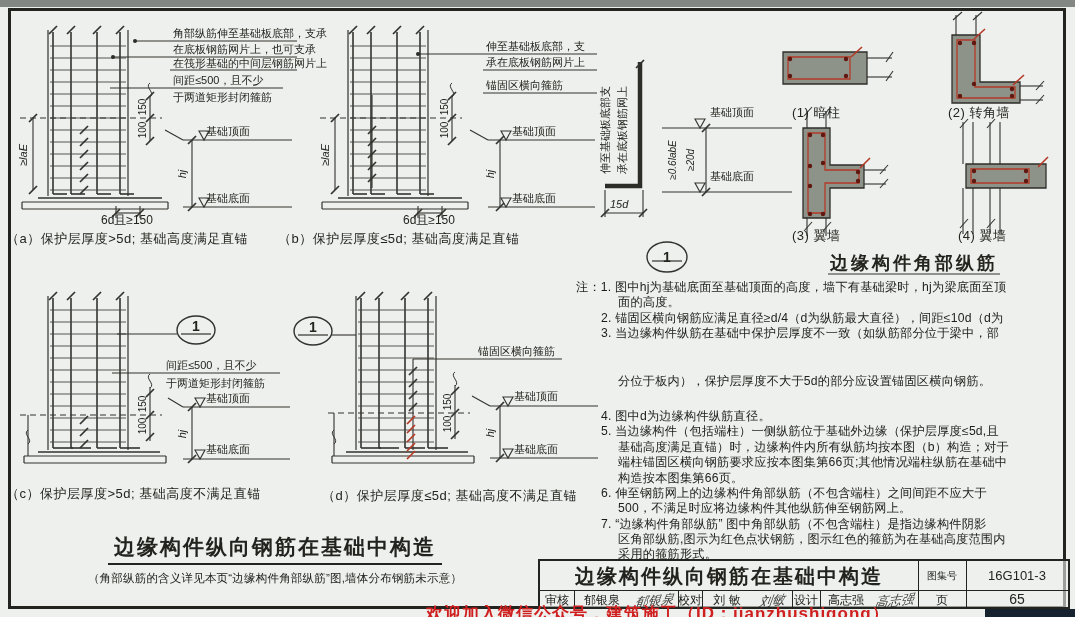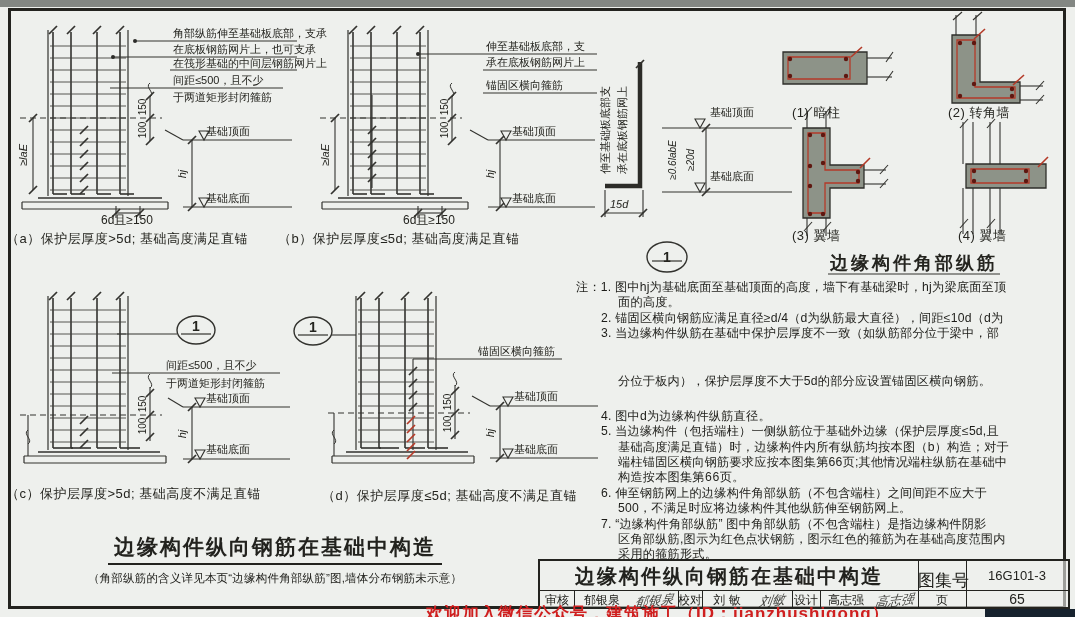--- a/index.html
+++ b/index.html
@@ -23,21 +23,21 @@
   .footer-block{position:absolute;left:28px;top:533px;width:494px;text-align:center;}
   .footer-title{font-size:21px;font-weight:bold;letter-spacing:2px;display:inline-block;
                 border-bottom:2px solid #23231f;padding:0 6px 2px 6px;}
   .footer-sub{font-size:11.5px;margin-top:6px;letter-spacing:.2px;}
   .tb{position:absolute;left:538px;top:559px;width:528px;height:46px;border:2px solid #23231f;
       background:rgba(238,240,237,.6);}
   .tb .v{position:absolute;top:0;width:0;border-left:1.5px solid #23231f;}
   .tb .h1{position:absolute;left:0;top:29px;width:100%;border-top:1.5px solid #23231f;}
   .tb .cell{position:absolute;text-align:center;overflow:visible;white-space:nowrap;}
   .tb-title{left:0;width:378px;top:2px;font-size:20px;font-weight:bold;letter-spacing:2px;}
-  .tb-small{font-size:17px;top:8px;}
+  .tb-small{font-size:10px;top:8px;}
   .tb-r2{top:31px;font-size:12px;}
   .sig{font-family:"DejaVu Serif",serif;font-style:italic;font-size:13px;
        transform:rotate(-6deg) skewX(-14deg);display:inline-block;opacity:.85;}
   .wm{position:absolute;left:856px;top:541px;width:210px;height:54px;z-index:6;pointer-events:none;}
   .wm-text{position:absolute;left:62px;top:8px;font-size:25px;font-weight:bold;color:#ffffff;
            letter-spacing:2px;text-shadow:0 0 2px #9a9a96,0 0 1px #9a9a96;}
   .banner{position:absolute;left:426px;top:605px;width:558px;height:12px;overflow:hidden;z-index:4;}
   .banner span{font-size:17px;font-weight:bold;color:#cf1f1f;letter-spacing:1px;line-height:17px;
                display:inline-block;white-space:nowrap;}
   .corner{position:absolute;left:985px;top:609px;width:90px;height:8px;background:#16222e;z-index:7;}
@@ -468,21 +468,21 @@
   <div class="notes">
       <div class="note-line" style="padding-left: 0px;">注：1. 图中hj为基础底面至基础顶面的高度，墙下有基础梁时，hj为梁底面至顶</div>
       <div class="note-line" style="padding-left: 42px;">面的高度。</div>
       <div class="note-line" style="padding-left: 25px;">2. 锚固区横向钢筋应满足直径≥d/4（d为纵筋最大直径），间距≤10d（d为</div>
       <div class="note-line" style="padding-left: 25px;">3. 当边缘构件纵筋在基础中保护层厚度不一致（如纵筋部分位于梁中，部</div>
       <div class="note-line" style="padding-left: 42px; margin-top: 32px;">分位于板内），保护层厚度不大于5d的部分应设置锚固区横向钢筋。</div>
       <div class="note-line" style="padding-left: 25px; margin-top: 20px;">4. 图中d为边缘构件纵筋直径。</div>
       <div class="note-line" style="padding-left: 25px;">5. 当边缘构件（包括端柱）一侧纵筋位于基础外边缘（保护层厚度≤5d,且</div>
       <div class="note-line" style="padding-left: 42px;">基础高度满足直锚）时，边缘构件内所有纵筋均按本图（b）构造；对于</div>
       <div class="note-line" style="padding-left: 42px;">端柱锚固区横向钢筋要求应按本图集第66页;其他情况端柱纵筋在基础中</div>
-      <div class="note-line" style="padding-left: 42px; font-family: Liberation Mono, monospace;">构造按本图集第66页。</div>
+      <div class="note-line" style="padding-left: 42px;">构造按本图集第66页。</div>
       <div class="note-line" style="padding-left: 25px;">6. 伸至钢筋网上的边缘构件角部纵筋（不包含端柱）之间间距不应大于</div>
       <div class="note-line" style="padding-left: 42px;">500，不满足时应将边缘构件其他纵筋伸至钢筋网上。</div>
       <div class="note-line" style="padding-left: 25px;">7. “边缘构件角部纵筋” 图中角部纵筋（不包含端柱）是指边缘构件阴影</div>
       <div class="note-line" style="padding-left: 42px;">区角部纵筋,图示为红色点状钢筋，图示红色的箍筋为在基础高度范围内</div>
       <div class="note-line" style="padding-left: 42px; font-family: Liberation Mono, monospace;">采用的箍筋形式。</div>
     </div>
 
   <div class="footer-block">
     <span class="footer-title">边缘构件纵向钢筋在基础中构造</span>
     <div class="footer-sub">（角部纵筋的含义详见本页“边缘构件角部纵筋”图,墙体分布钢筋未示意）</div>

